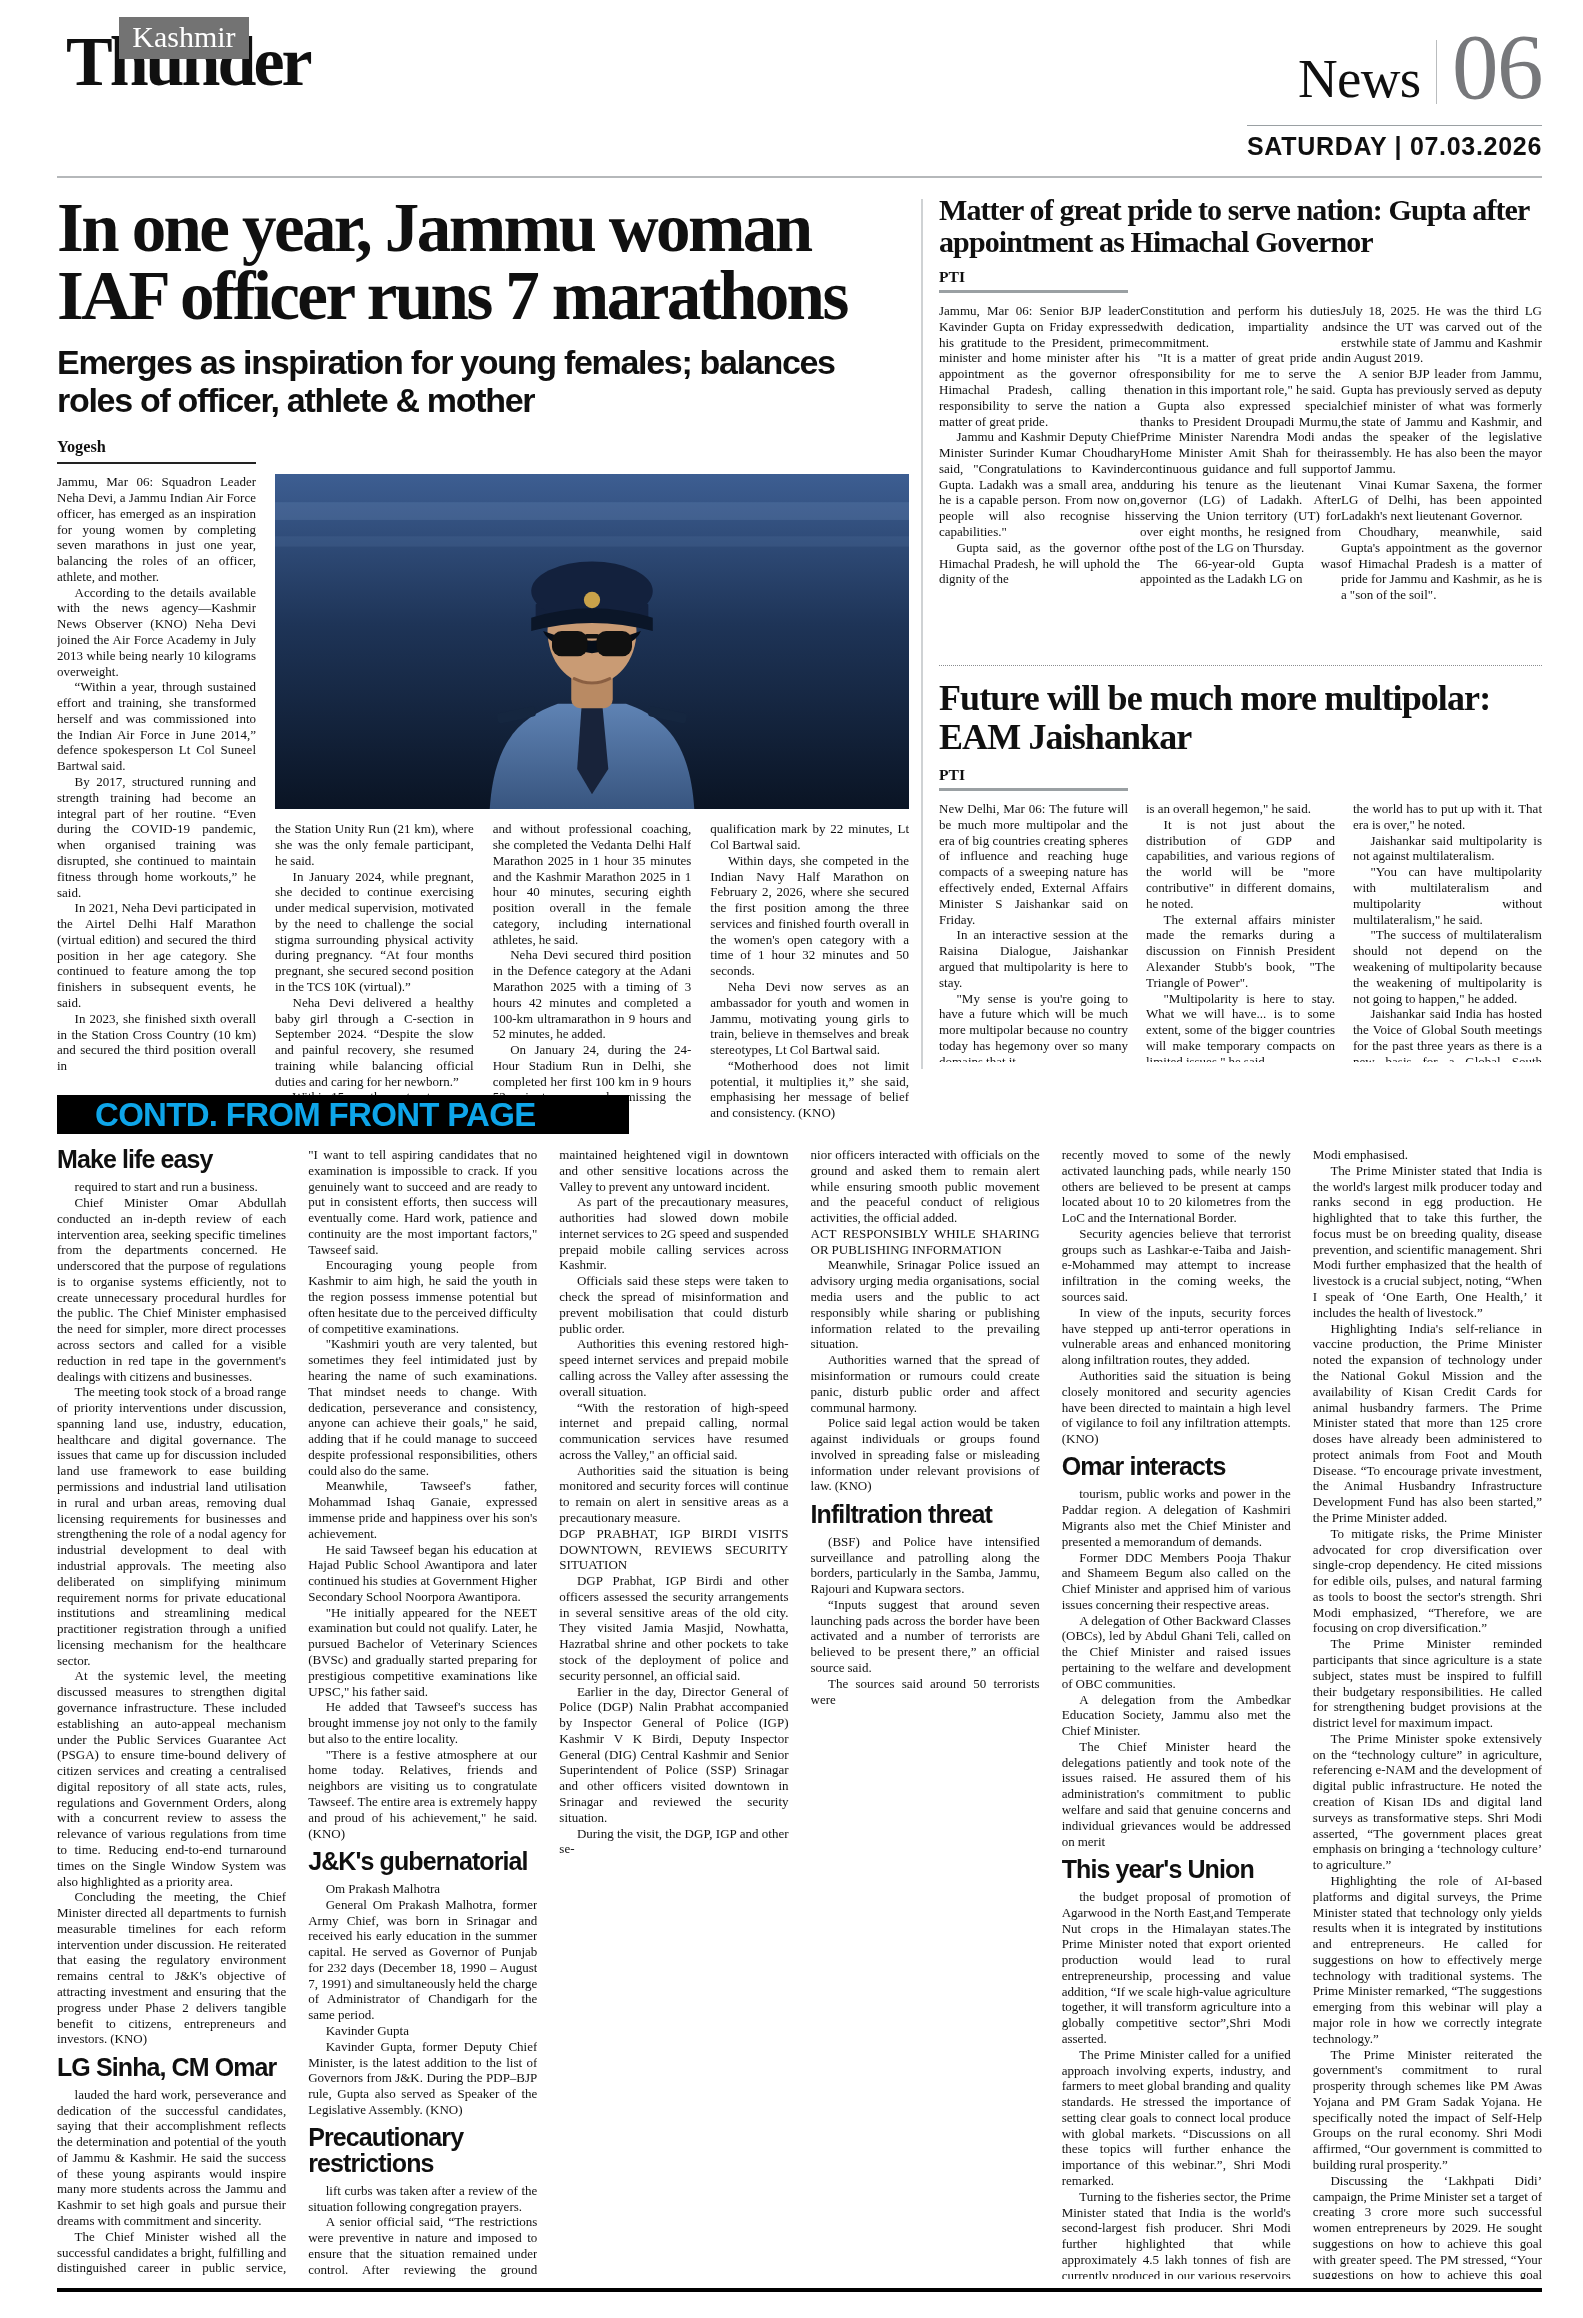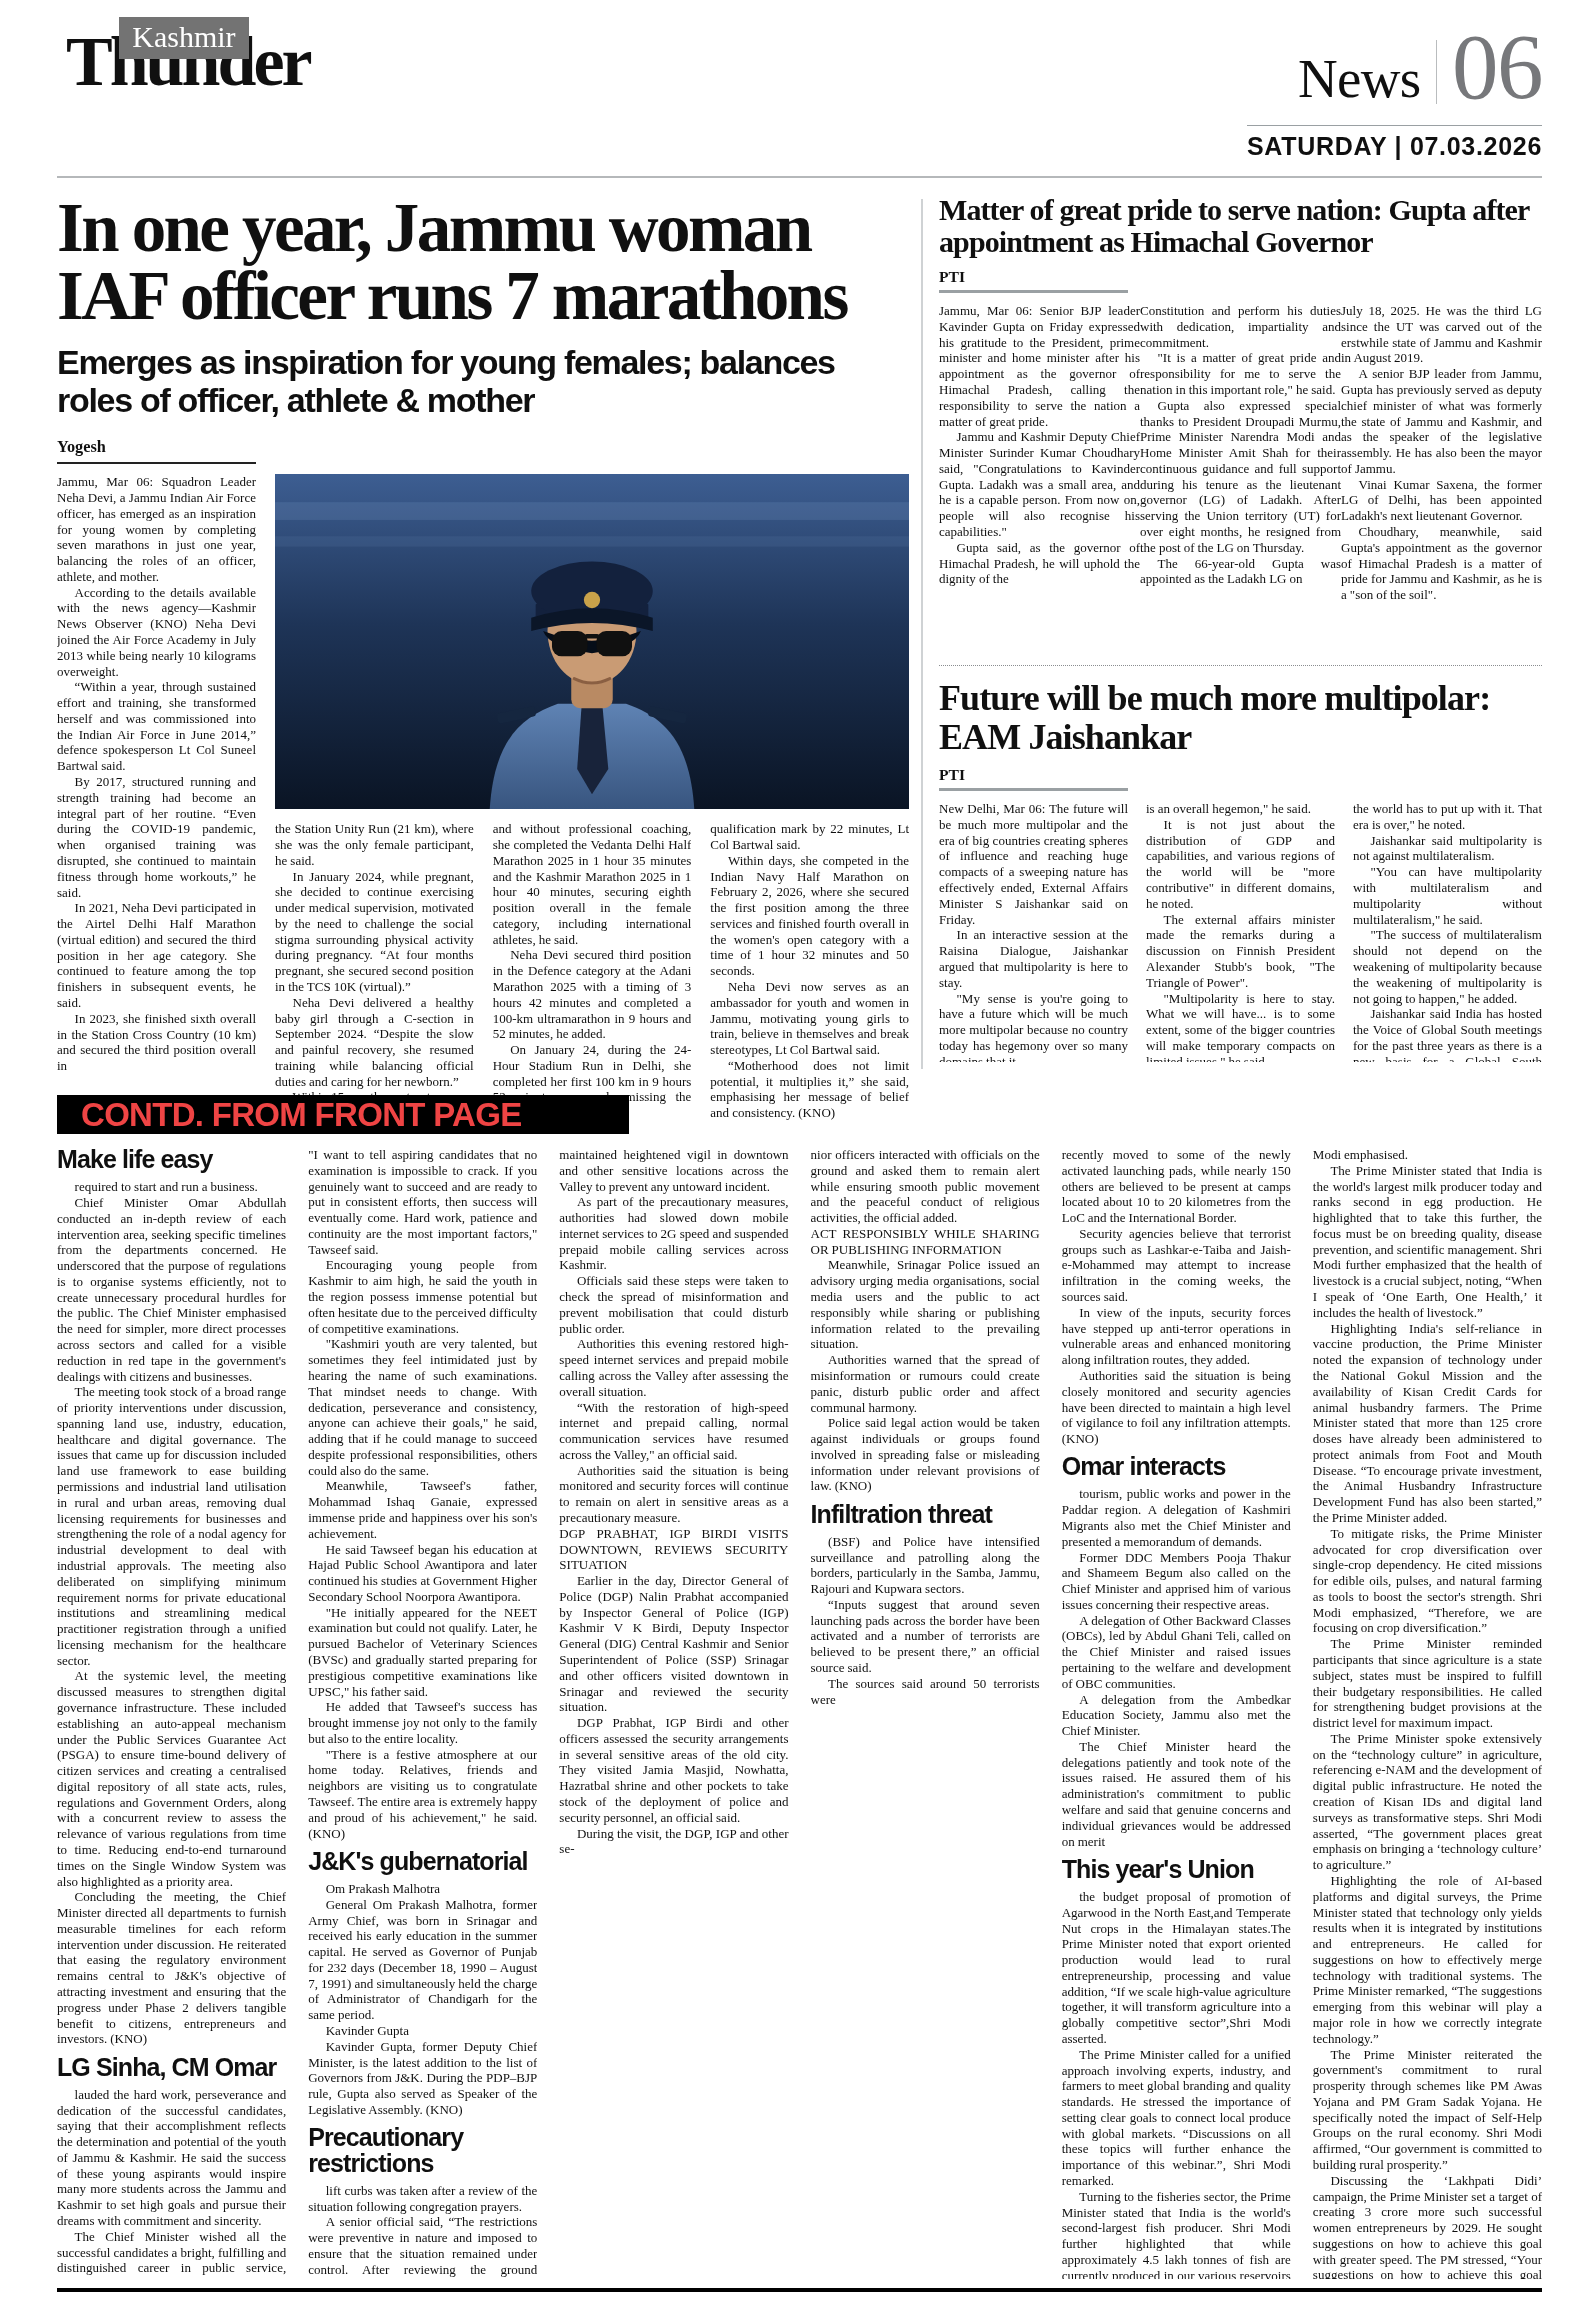--- a/index.html
+++ b/index.html
@@ -57,22 +57,22 @@
   .head-gupta { font-size:30px; line-height:1.06; }
   .head-jai { font-size:36px; line-height:1.06; }
   .byline-pti { font-size:15.6px; font-weight:bold; width:189px; border-bottom:3px solid #9aa0a3;
     padding-bottom:3.7px; margin-bottom:10.4px; }
   .g-cols { display:flex; height:347px; overflow:hidden; }
   .j-cols { display:flex; gap:18px; height:261px; overflow:hidden; }
   .dotsep { border:none; border-top:1.5px dotted #8a8d90; margin:15px 0 13.3px; }
 
   
   .banner { position:absolute; left:57px; top:1095px; width:572px; height:39px; background:#000;
-    color:#ef4444; font-family:"Liberation Sans", sans-serif; font-weight:800; font-size:33px;
-    letter-spacing:-0.7px; line-height:39px; padding-left:24px; box-sizing:border-box; }
+    color:#0ea5e9; font-family:"Liberation Sans", sans-serif; font-weight:800; font-size:33px;
+    letter-spacing:-0.7px; line-height:39px; padding-left:38px; box-sizing:border-box; }
   .contd-row { position:absolute; left:57px; right:42px; top:1147px; height:1132px;
     display:flex; gap:22px; overflow:hidden; }
   .bottom-rule { position:absolute; left:57px; right:42px; top:2288px; height:3.7px; background:#000; }
 </style>
 </head>
 <body>
 
 <div class="page">
 
   <div class="masthead">
@@ -248,22 +248,22 @@
         <p>A senior official said, “The restrictions were preventive in nature and imposed to ensure that the situation remained under control. After reviewing the ground situation following Friday prayers, it has been decided that the curbs will not continue from Saturday,”</p>
       </div>
       <div class="ncol">
         <p>maintained heightened vigil in downtown and other sensitive locations across the Valley to prevent any untoward incident.</p>
         <p>As part of the precautionary measures, authorities had slowed down mobile internet services to 2G speed and suspended prepaid mobile calling services across Kashmir.</p>
         <p>Officials said these steps were taken to check the spread of misinformation and prevent mobilisation that could disturb public order.</p>
         <p>Authorities this evening restored high-speed internet services and prepaid mobile calling across the Valley after assessing the overall situation.</p>
         <p>“With the restoration of high-speed internet and prepaid calling, normal communication services have resumed across the Valley," an official said.</p>
         <p>Authorities said the situation is being monitored and security forces will continue to remain on alert in sensitive areas as a precautionary measure.</p>
         <p class="caps">DGP PRABHAT, IGP BIRDI VISITS DOWNTOWN, REVIEWS SECURITY SITUATION</p>
+        <p>DGP Prabhat, IGP Birdi and other officers assessed the security arrangements in several sensitive areas of the old city. They visited Jamia Masjid, Nowhatta, Hazratbal shrine and other pockets to take stock of the deployment of police and security personnel, an official said.</p>
         <p>Earlier in the day, Director General of Police (DGP) Nalin Prabhat accompanied by Inspector General of Police (IGP) Kashmir V K Birdi, Deputy Inspector General (DIG) Central Kashmir and Senior Superintendent of Police (SSP) Srinagar and other officers visited downtown in Srinagar and reviewed the security situation.</p>
-        <p>DGP Prabhat, IGP Birdi and other officers assessed the security arrangements in several sensitive areas of the old city. They visited Jamia Masjid, Nowhatta, Hazratbal shrine and other pockets to take stock of the deployment of police and security personnel, an official said.</p>
         <p>During the visit, the DGP, IGP and other se-</p>
       </div>
       <div class="ncol">
         <p>nior officers interacted with officials on the ground and asked them to remain alert while ensuring smooth public movement and the peaceful conduct of religious activities, the official added.</p>
         <p class="caps">ACT RESPONSIBLY WHILE SHARING OR PUBLISHING INFORMATION</p>
         <p>Meanwhile, Srinagar Police issued an advisory urging media organisations, social media users and the public to act responsibly while sharing or publishing information related to the prevailing situation.</p>
         <p>Authorities warned that the spread of misinformation or rumours could create panic, disturb public order and affect communal harmony.</p>
         <p>Police said legal action would be taken against individuals or groups found involved in spreading false or misleading information under relevant provisions of law. (KNO)</p>
         <h3 class="sechead">Infiltration threat</h3>
         <p>(BSF) and Police have intensified surveillance and patrolling along the borders, particularly in the Samba, Jammu, Rajouri and Kupwara sectors.</p>

